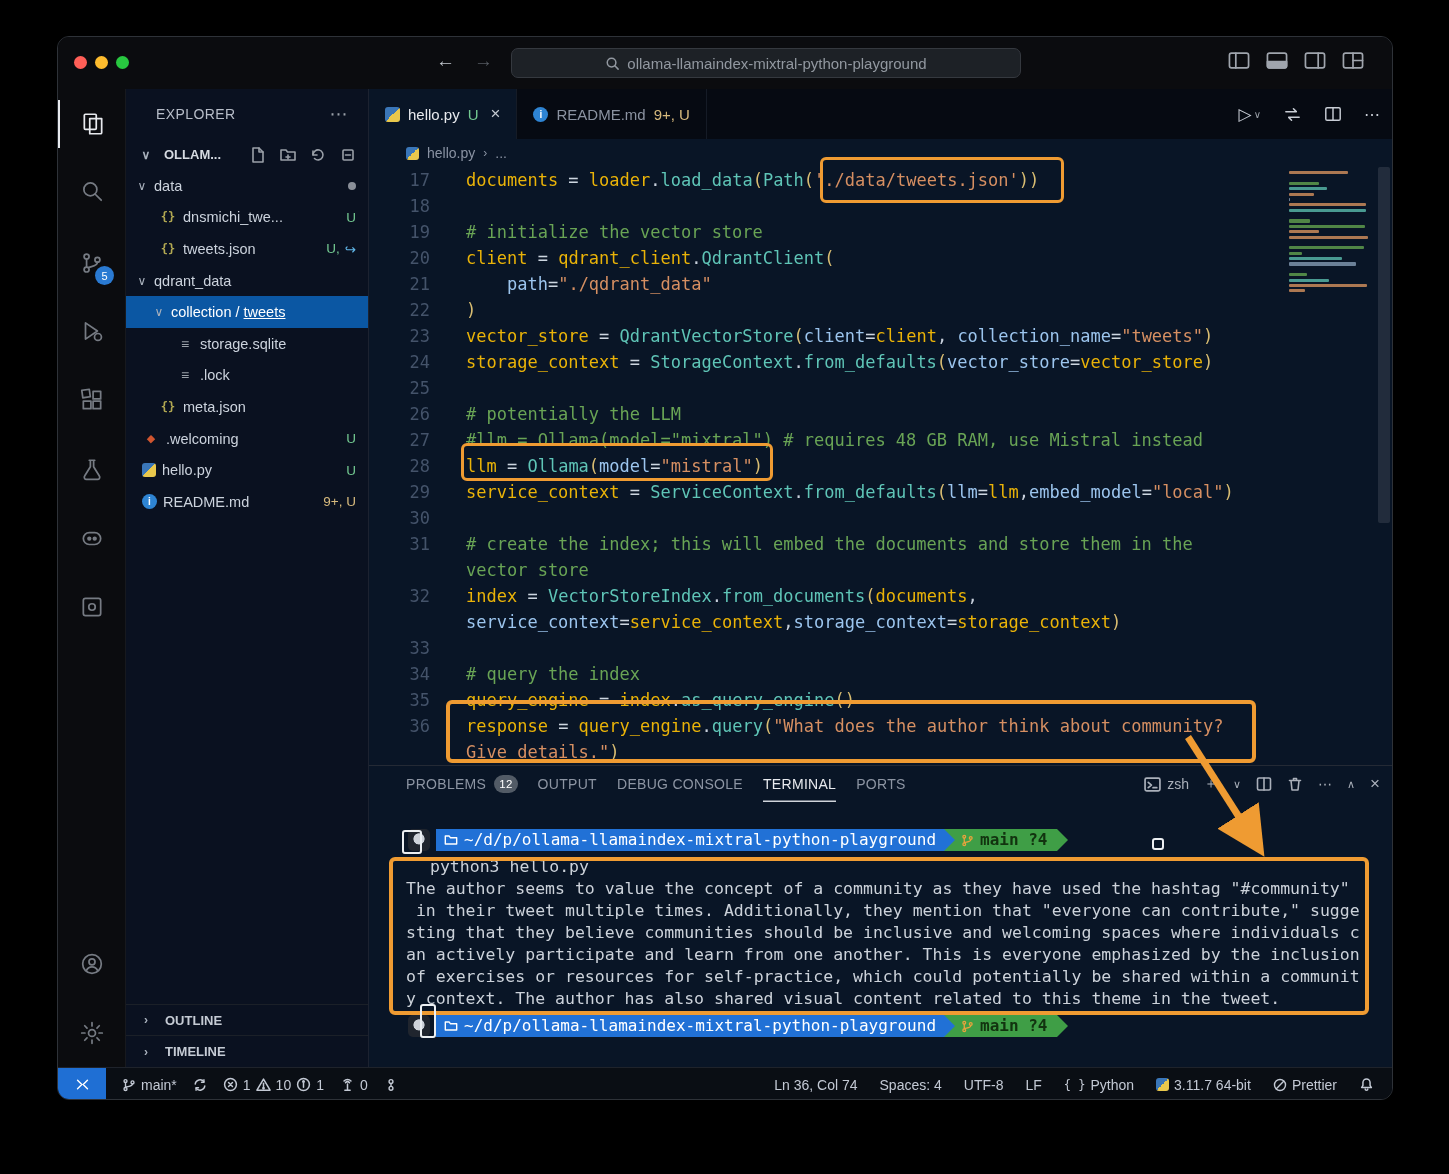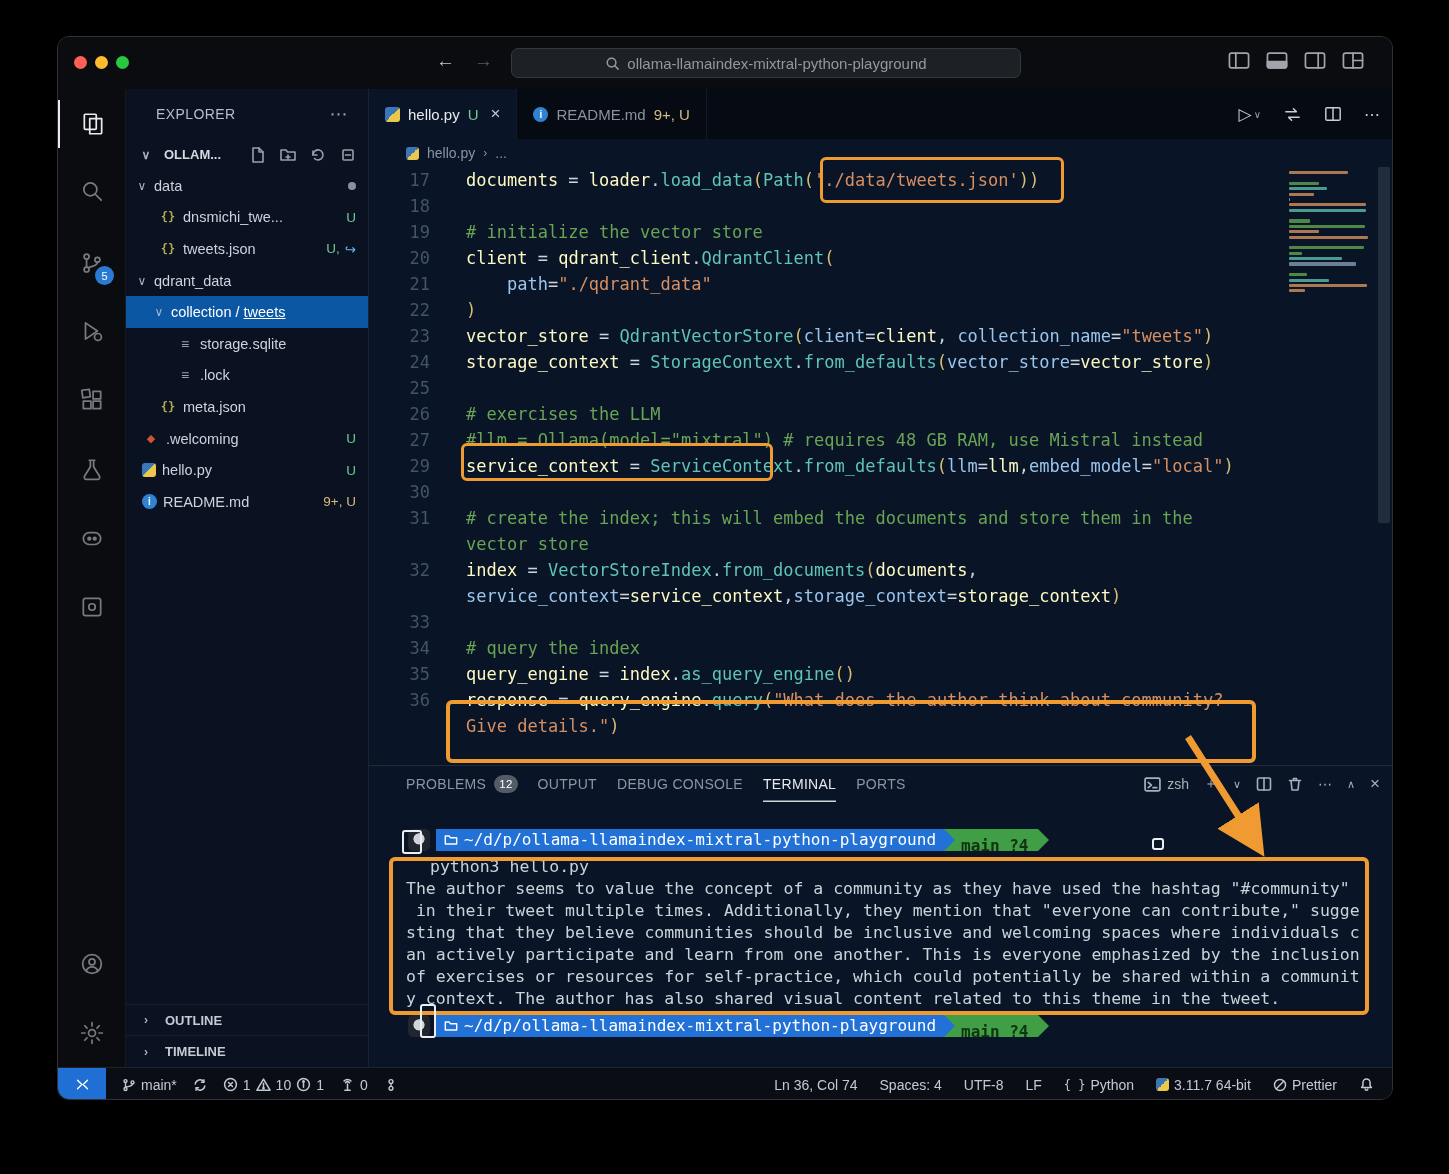--- a/index.html
+++ b/index.html
@@ -78,21 +78,21 @@
   .run-combo { display:flex; align-items:center; gap:2px; font-size:17px; }
   .run-combo .caret { font-size:10px; color:#9aa0a8; }
   .breadcrumb { position:absolute; top:50px; left:0; right:0; height:28px; display:flex; align-items:center;
     gap:8px; padding-left:37px; color:#8a93a3; font-size:14px; }
   .crumb-sep { font-size:12px; }
   .code { position:absolute; top:78px; left:0; right:0; height:598px;
     font-family:"DejaVu Sans Mono",monospace; font-size:17px; }
   .code-row { display:flex; height:26px; line-height:26px; white-space:pre; }
   .gutter { width:61px; flex:none; text-align:right; color:#44536a; font-size:17px; }
   .linetext { margin-left:36px; }
-  .tok-id{color:#fef9c3}.tok-op{color:#cdd6e0}.tok-fn{color:#5fc5b7}.tok-pr{color:#9cc5ee}
+  .tok-id{color:#eab308}.tok-op{color:#cdd6e0}.tok-fn{color:#5fc5b7}.tok-pr{color:#9cc5ee}
   .tok-st{color:#d68f62}.tok-co{color:#69a455}.tok-pu{color:#c8d0dc}.tok-br{color:#d9bd72}
   .minimap { position:absolute; right:21px; top:4px; width:84px; }
   .mm-bar { height:3.2px; margin-bottom:2.2px; border-radius:1px; opacity:.85; }
   .scrollstrip { position:absolute; right:4px; top:0; width:12px; height:356px;
     background:rgba(255,255,255,.10); border-radius:2px; }
 
   
   .panel { position:absolute; left:0; top:676px; right:0; height:302px; background:#091526;
     border-top:1px solid #242a35; }
   .panel-tabs { position:absolute; top:0; left:0; height:36px; display:flex; align-items:center;
@@ -105,21 +105,21 @@
   .panel-actions { position:absolute; right:14px; top:0; height:36px; display:flex; align-items:center;
     gap:15px; color:#aab0ba; font-size:14px; }
   .zsh-combo { display:flex; align-items:center; gap:6px; }
   .terminal { position:absolute; left:0; top:36px; right:0; bottom:0; padding:22px 0 0 37px;
     font-family:"DejaVu Sans Mono",monospace; font-size:16.5px; line-height:22px; color:#ccd2da; overflow:hidden; }
   .prompt-line { display:flex; align-items:center; height:32px; white-space:pre; margin-left:2px; }
   .os-badge { width:22px; height:22px; border-radius:5px; background:#20252e; margin-right:6px; flex:none;
     background-image:radial-gradient(circle at 50% 45%, #cfd3da 0 32%, transparent 36%); }
   .seg { height:22px; display:flex; align-items:center; font-size:16px; gap:6px; }
   .seg-path { background:#2171d6; color:#fff; padding:0 8px; }
-  .seg-git { background:#3f9e46; color:#12330f; padding:0 10px 0 6px; font-weight:bold;flex-direction:column; }
+  .seg-git { background:#3f9e46; color:#12330f; padding:0 10px 0 6px; font-weight:bold; }
   .pl-bg { width:0; height:0; border-top:11px solid transparent; border-bottom:11px solid transparent;
     border-left:11px solid #2171d6; background:#3f9e46; }
   .pl-end { width:0; height:0; border-top:11px solid transparent; border-bottom:11px solid transparent;
     border-left:11px solid #3f9e46; }
   .cmd-line { padding-left:24px; height:22px; white-space:pre; }
   .term-line { display:block; white-space:pre; height:22px; }
 
   
   .statusbar { position:absolute; left:0; top:1030px; width:100%; height:34px; background:#0a0e14;
     border-top:1px solid #1f232b; display:flex; align-items:center; color:#c3c9d4; font-size:14px; }
@@ -376,22 +376,23 @@
       <div>
           <div class="code-row"><span class="gutter">17</span><span class="linetext"><span class="tok-id">documents</span><span class="tok-op"> = </span><span class="tok-id">loader</span><span class="tok-pu">.</span><span class="tok-fn">load_data</span><span class="tok-br">(</span><span class="tok-fn">Path</span><span class="tok-br">(</span><span class="tok-st">'./data/tweets.json'</span><span class="tok-br">))</span></span></div>
           <div class="code-row"><span class="gutter">18</span><span class="linetext"></span></div>
           <div class="code-row"><span class="gutter">19</span><span class="linetext"><span class="tok-co"># initialize the vector store</span></span></div>
           <div class="code-row"><span class="gutter">20</span><span class="linetext"><span class="tok-id">client</span><span class="tok-op"> = </span><span class="tok-id">qdrant_client</span><span class="tok-pu">.</span><span class="tok-fn">QdrantClient</span><span class="tok-br">(</span></span></div>
           <div class="code-row"><span class="gutter">21</span><span class="linetext"><span class="tok-pu">    </span><span class="tok-pr">path</span><span class="tok-op">=</span><span class="tok-st">"./qdrant_data"</span></span></div>
           <div class="code-row"><span class="gutter">22</span><span class="linetext"><span class="tok-br">)</span></span></div>
           <div class="code-row"><span class="gutter">23</span><span class="linetext"><span class="tok-id">vector_store</span><span class="tok-op"> = </span><span class="tok-fn">QdrantVectorStore</span><span class="tok-br">(</span><span class="tok-pr">client</span><span class="tok-op">=</span><span class="tok-id">client</span><span class="tok-pu">, </span><span class="tok-pr">collection_name</span><span class="tok-op">=</span><span class="tok-st">"tweets"</span><span class="tok-br">)</span></span></div>
           <div class="code-row"><span class="gutter">24</span><span class="linetext"><span class="tok-id">storage_context</span><span class="tok-op"> = </span><span class="tok-fn">StorageContext</span><span class="tok-pu">.</span><span class="tok-fn">from_defaults</span><span class="tok-br">(</span><span class="tok-pr">vector_store</span><span class="tok-op">=</span><span class="tok-id">vector_store</span><span class="tok-br">)</span></span></div>
           <div class="code-row"><span class="gutter">25</span><span class="linetext"></span></div>
-          <div class="code-row"><span class="gutter">26</span><span class="linetext"><span class="tok-co"># exercises the LLM</span></span></div>
+          <div class="code-row"><span class="gutter">26</span><span class="linetext"><span class="tok-co"># potentially the LLM</span></span></div>
           <div class="code-row"><span class="gutter">27</span><span class="linetext"><span class="tok-co">#llm = Ollama(model="mixtral") # requires 48 GB RAM, use Mistral instead</span></span></div>
+          <div class="code-row"><span class="gutter">28</span><span class="linetext"><span class="tok-id">llm</span><span class="tok-op"> = </span><span class="tok-fn">Ollama</span><span class="tok-br">(</span><span class="tok-pr">model</span><span class="tok-op">=</span><span class="tok-st">"mistral"</span><span class="tok-br">)</span></span></div>
           <div class="code-row"><span class="gutter">29</span><span class="linetext"><span class="tok-id">service_context</span><span class="tok-op"> = </span><span class="tok-fn">ServiceContext</span><span class="tok-pu">.</span><span class="tok-fn">from_defaults</span><span class="tok-br">(</span><span class="tok-pr">llm</span><span class="tok-op">=</span><span class="tok-id">llm</span><span class="tok-pu">,</span><span class="tok-pr">embed_model</span><span class="tok-op">=</span><span class="tok-st">"local"</span><span class="tok-br">)</span></span></div>
           <div class="code-row"><span class="gutter">30</span><span class="linetext"></span></div>
           <div class="code-row"><span class="gutter">31</span><span class="linetext"><span class="tok-co"># create the index; this will embed the documents and store them in the</span></span></div>
           <div class="code-row"><span class="gutter"></span><span class="linetext"><span class="tok-co">vector store</span></span></div>
           <div class="code-row"><span class="gutter">32</span><span class="linetext"><span class="tok-id">index</span><span class="tok-op"> = </span><span class="tok-fn">VectorStoreIndex</span><span class="tok-pu">.</span><span class="tok-fn">from_documents</span><span class="tok-br">(</span><span class="tok-id">documents</span><span class="tok-pu">,</span></span></div>
           <div class="code-row"><span class="gutter"></span><span class="linetext"><span class="tok-pr">service_context</span><span class="tok-op">=</span><span class="tok-id">service_context</span><span class="tok-pu">,</span><span class="tok-pr">storage_context</span><span class="tok-op">=</span><span class="tok-id">storage_context</span><span class="tok-br">)</span></span></div>
           <div class="code-row"><span class="gutter">33</span><span class="linetext"></span></div>
           <div class="code-row"><span class="gutter">34</span><span class="linetext"><span class="tok-co"># query the index</span></span></div>
           <div class="code-row"><span class="gutter">35</span><span class="linetext"><span class="tok-id">query_engine</span><span class="tok-op"> = </span><span class="tok-id">index</span><span class="tok-pu">.</span><span class="tok-fn">as_query_engine</span><span class="tok-br">()</span></span></div>
           <div class="code-row"><span class="gutter">36</span><span class="linetext"><span class="tok-id">response</span><span class="tok-op"> = </span><span class="tok-id">query_engine</span><span class="tok-pu">.</span><span class="tok-fn">query</span><span class="tok-br">(</span><span class="tok-st">"What does the author think about community?</span></span></div>

